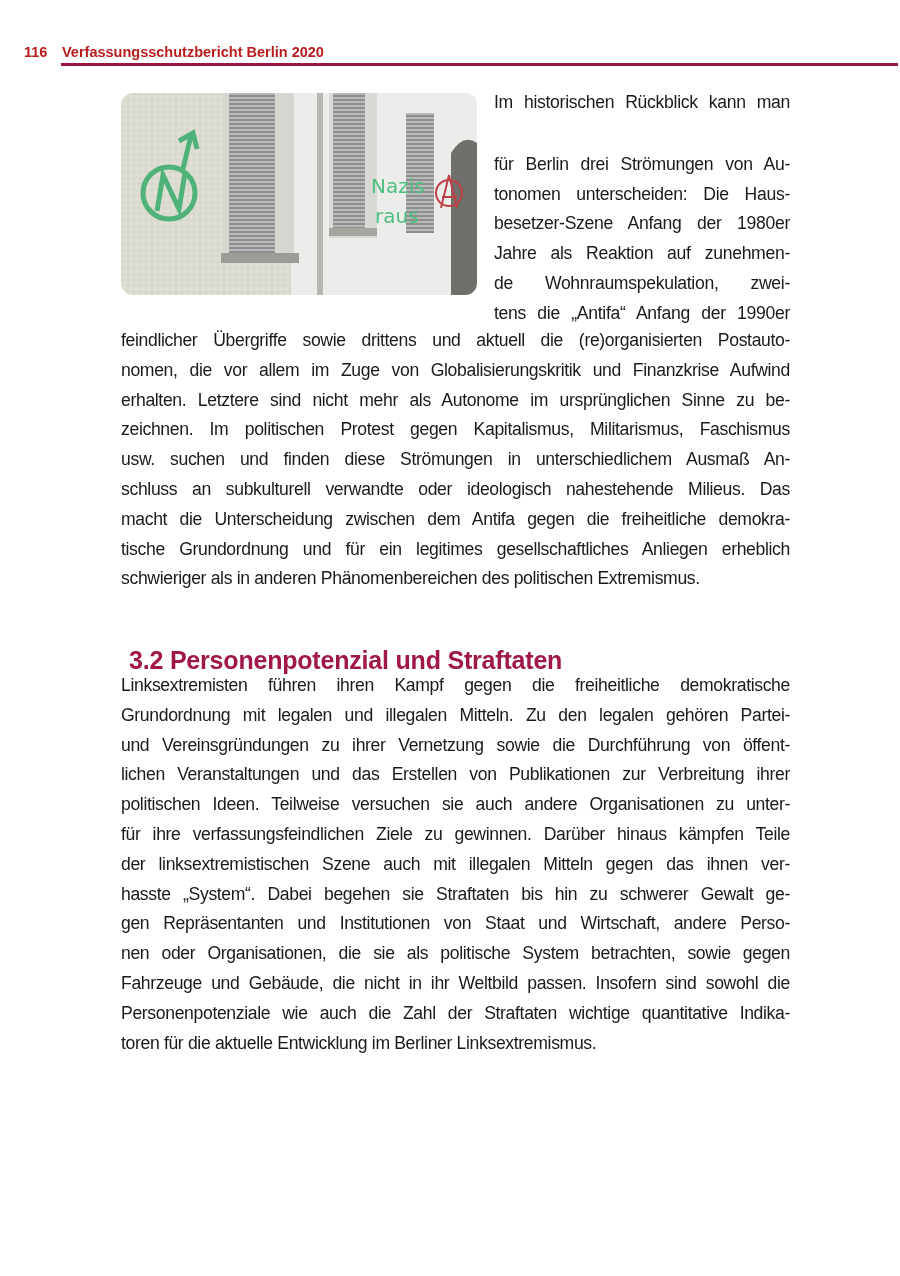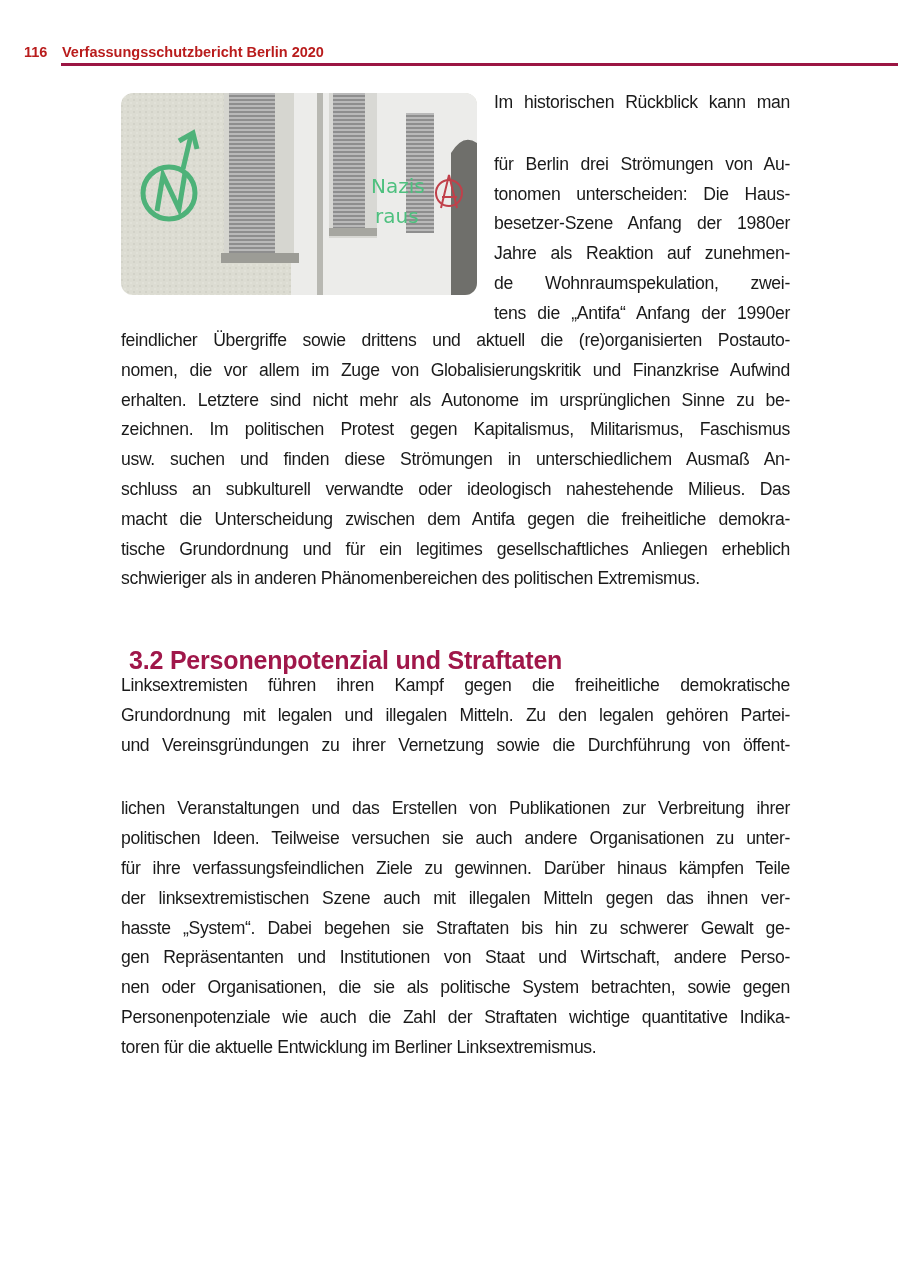--- a/index.html
+++ b/index.html
@@ -96,22 +96,23 @@
   <div style="white-space: nowrap;">tische Grundordnung und für ein legitimes gesellschaftliches Anliegen erheblich</div>
   <div class="last" style="white-space: nowrap;">schwieriger als in anderen Phänomenbereichen des politischen Extremismus.</div>
 </div>
 
 <h2>3.2 Personenpotenzial und Straftaten</h2>
 
 <div class="body-text" style="top:671px;">
   <div style="white-space: nowrap;">Linksextremisten führen ihren Kampf gegen die freiheitliche demokratische</div>
   <div style="white-space: nowrap;">Grundordnung mit legalen und illegalen Mitteln. Zu den legalen gehören Partei-</div>
   <div style="white-space: nowrap;">und Vereinsgründungen zu ihrer Vernetzung sowie die Durchführung von öffent-</div>
-  <div style="white-space: nowrap; margin-top: 34px;">lichen Veranstaltungen und das Erstellen von Publikationen zur Verbreitung ihrer</div>
+  <div style="white-space: nowrap;">lichen Veranstaltungen und das Erstellen von Publikationen zur Verbreitung ihrer</div>
   <div style="white-space: nowrap;">politischen Ideen. Teilweise versuchen sie auch andere Organisationen zu unter-</div>
   <div style="white-space: nowrap;">für ihre verfassungsfeindlichen Ziele zu gewinnen. Darüber hinaus kämpfen Teile</div>
   <div style="white-space: nowrap;">der linksextremistischen Szene auch mit illegalen Mitteln gegen das ihnen ver-</div>
   <div style="white-space: nowrap;">hasste „System“. Dabei begehen sie Straftaten bis hin zu schwerer Gewalt ge-</div>
   <div style="white-space: nowrap;">gen Repräsentanten und Institutionen von Staat und Wirtschaft, andere Perso-</div>
   <div style="white-space: nowrap;">nen oder Organisationen, die sie als politische System betrachten, sowie gegen</div>
+  <div style="white-space: nowrap;">Fahrzeuge und Gebäude, die nicht in ihr Weltbild passen. Insofern sind sowohl die</div>
   <div style="white-space: nowrap;">Personenpotenziale wie auch die Zahl der Straftaten wichtige quantitative Indika-</div>
   <div class="last" style="white-space: nowrap;">toren für die aktuelle Entwicklung im Berliner Linksextremismus.</div>
 </div>
 
 </body></html>

